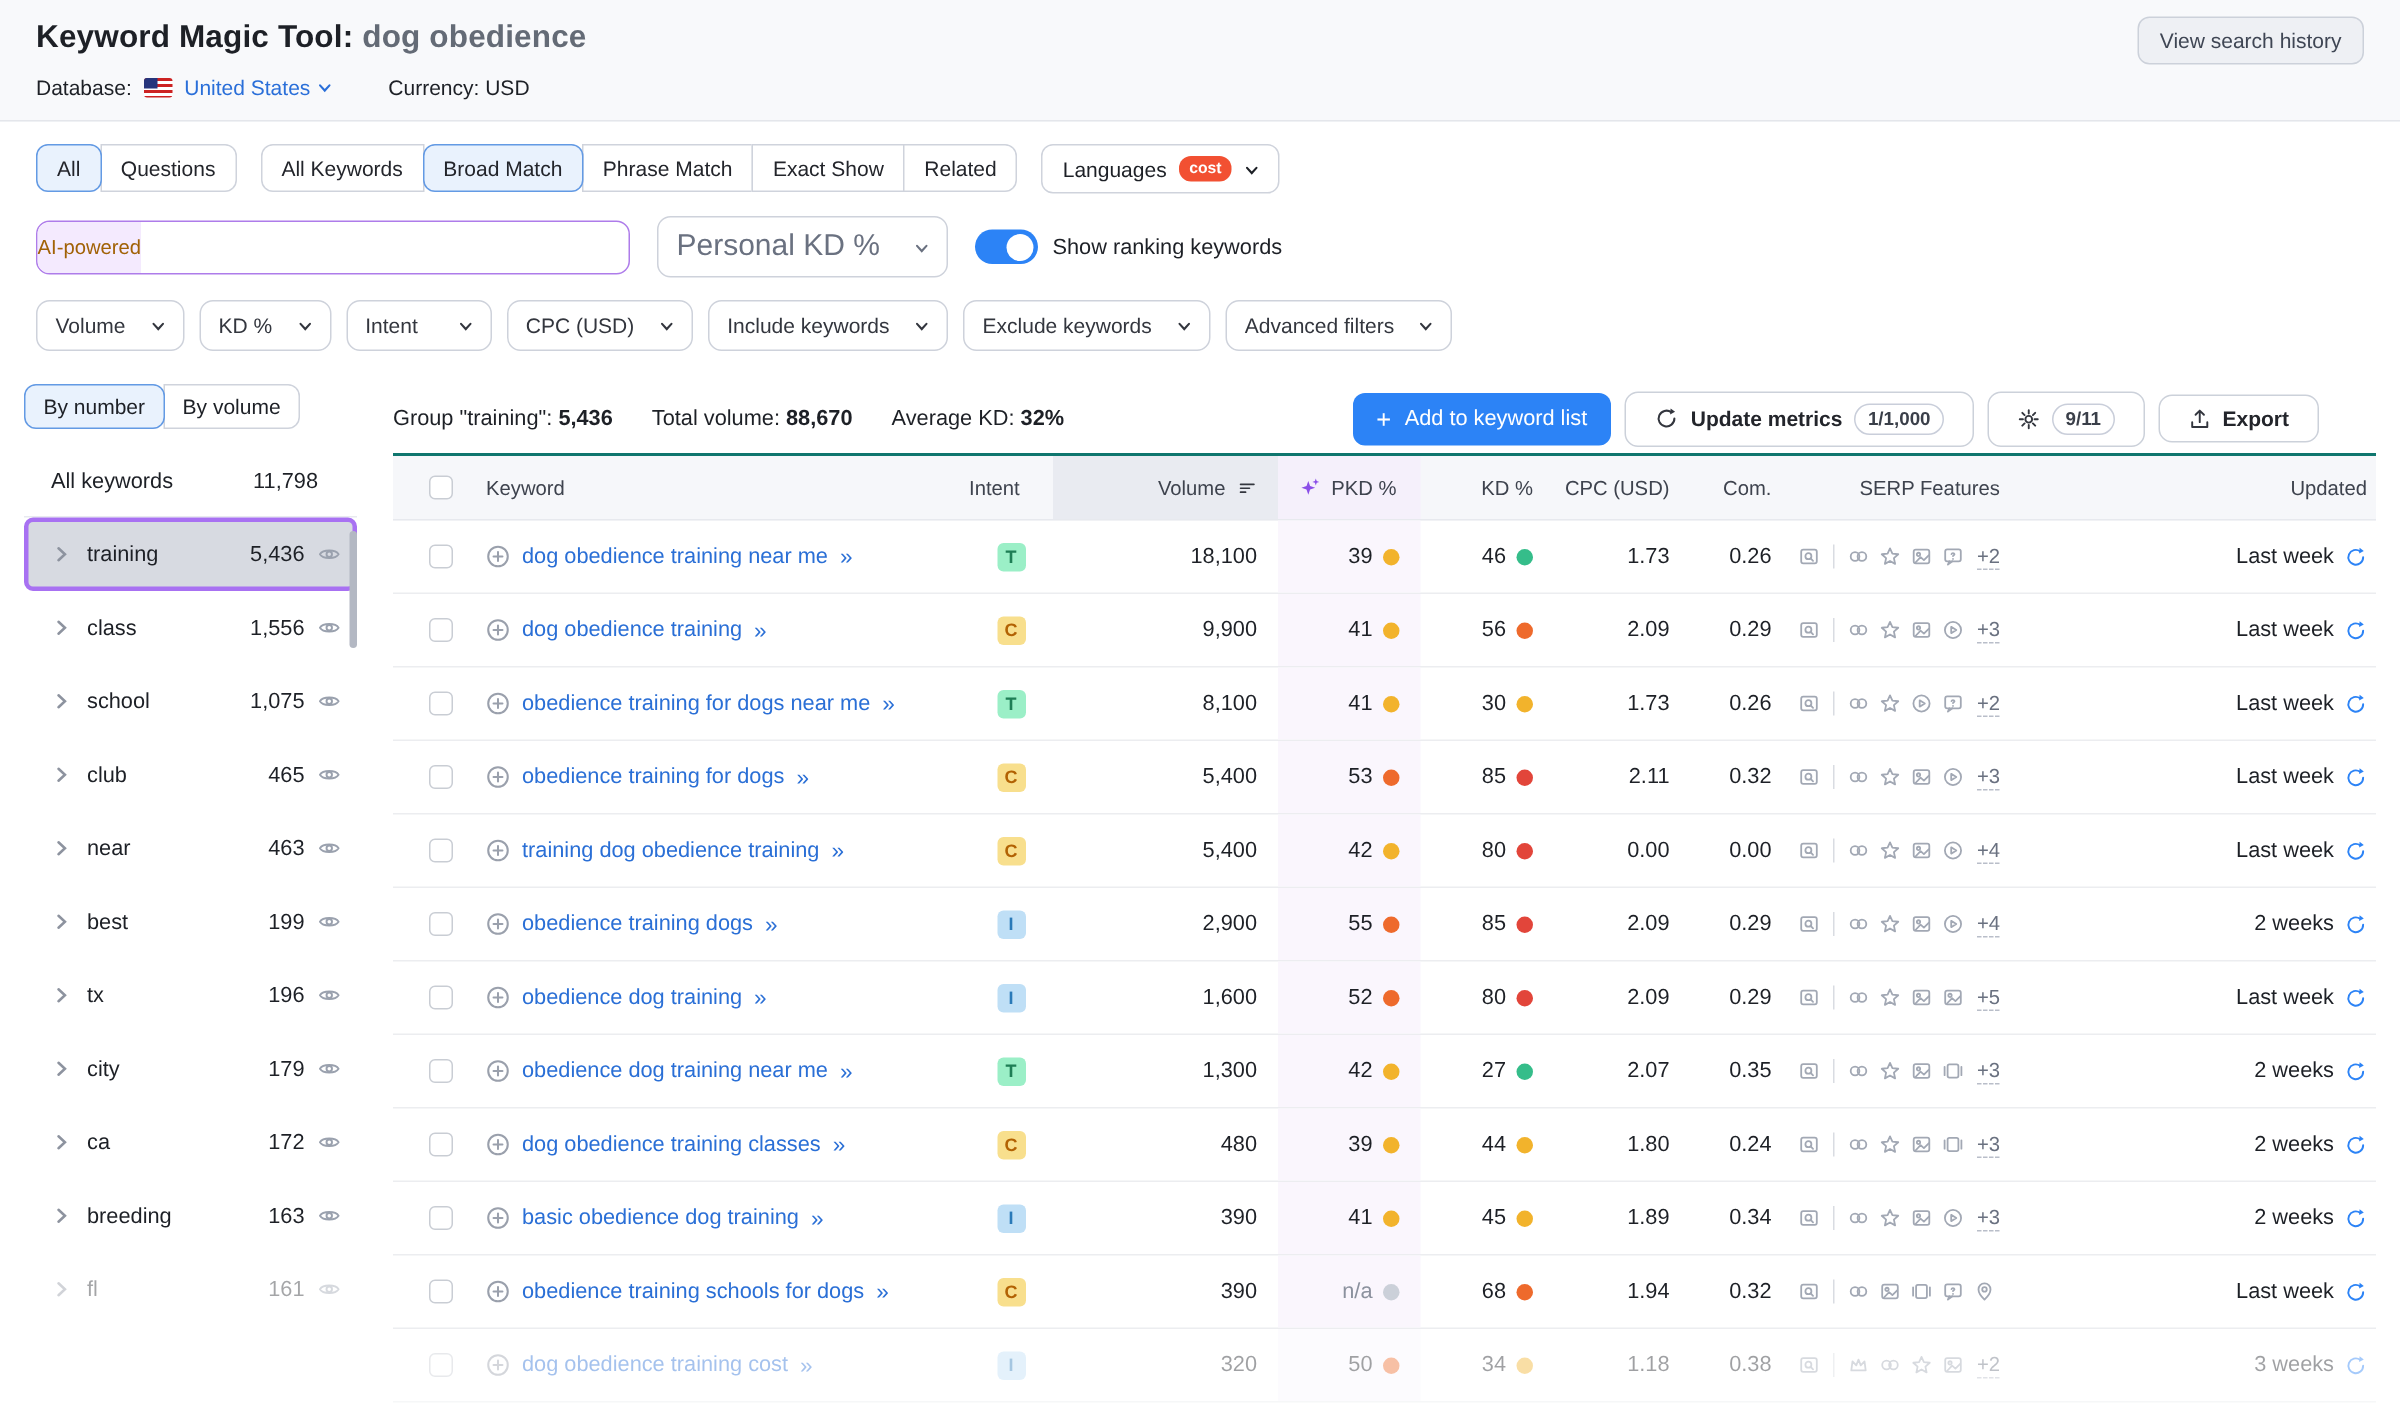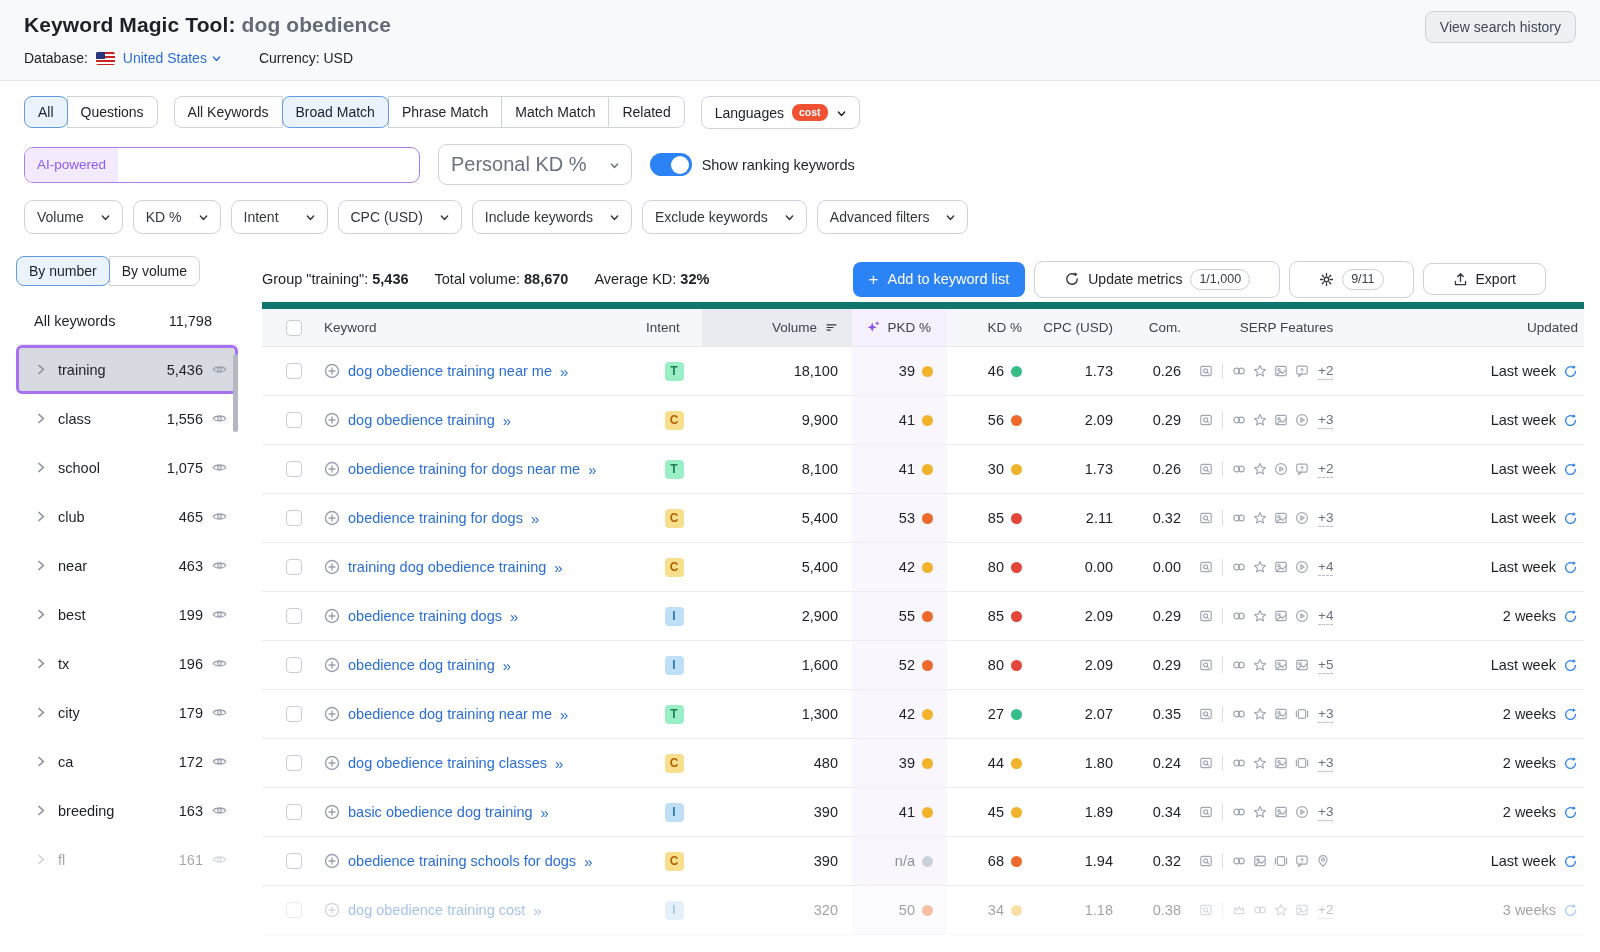--- a/index.html
+++ b/index.html
@@ -26,21 +26,21 @@
     margin-left:-1px; cursor:pointer; position:relative; white-space:nowrap; }
   .seg .tab:first-child { border-radius:8px 0 0 8px; margin-left:0; }
   .seg .tab:last-child { border-radius:0 8px 8px 0; }
   .seg .tab.sel { border:1px solid #639ae4; background:#e9f2fd; border-radius:8px; z-index:2;text-align:right; }
   .lang-btn { display:flex; align-items:center; gap:8px; border:1px solid #cfd3dc; background:#fff;
     border-radius:8px; padding:7px 13px; font-size:14px; cursor:pointer; }
   .beta { background:#f25032; color:#fff; font-size:10.5px; font-weight:bold; border-radius:8px; padding:2px 7px 3px; }
   
   .search-row { display:flex; align-items:center; gap:18px; padding:15px 24px 0; }
   .ai-box { display:flex; align-items:stretch; border:1px solid #ae7cea; border-radius:9px; overflow:hidden; height:36px; width:396px; }
-  .ai-chip { background:#f4eafe; color:#8b5cf6; font-size:13.5px; display:flex; align-items:center; padding:0 12px; }
+  .ai-chip { background:#f4eafe; color:#a16207; font-size:13.5px; display:flex; align-items:center; padding:0 0; }
   .ai-input-wrap { display:flex; align-items:center; gap:8px; background:#fff; flex:1; padding:0 10px 0 12px; }
   .ai-input-wrap input { border:none; outline:none; font-size:14.5px; flex:1; font-family:inherit; color:#1d2026; background:transparent; }
   .clear-x { color:#9aa0ac; font-size:17px; cursor:pointer; line-height:1; }
   .pkd-select { display:flex; align-items:center; gap:22px; border:1px solid #ced2db; border-radius:9px;
     background:#fff; padding:8px 12px; font-size:20px; color:#6a7180; cursor:pointer; }
   .toggle-wrap { display:flex; align-items:center; gap:10px; font-size:14.5px; }
   .toggle { width:42px; height:23px; border-radius:12px; background:#2c83f6; position:relative; cursor:pointer; }
   .toggle .knob { position:absolute; right:2.5px; top:2.5px; width:18px; height:18px; border-radius:50%; background:#fff; }
   
   .filters-row { display:flex; gap:10px; padding:15px 24px 16px; }
@@ -71,27 +71,27 @@
   .sb-scroll { position:absolute; right:0; top:56px; width:5px; height:78px; border-radius:3px; background:#b3b8c3; }
   
   .main { flex:1; min-width:0; padding:6px 16px 0 20px; }
   .toolbar { height:46px; display:flex; align-items:center; font-size:14.5px; }
   .toolbar .stat { margin-right:26px; white-space:nowrap; }
   .toolbar b { font-weight:bold; }
   .tb-right { margin-left:auto; display:flex; gap:9px; align-items:center; margin-right:38px; }
   .add-btn { background:#2c83f6; color:#fff; border:none; border-radius:8px; padding:9px 16px; font-size:14.5px;
     display:flex; gap:9px; align-items:center; cursor:pointer; font-family:inherit; }
   .pill-btn { display:flex; align-items:center; gap:8px; border:1px solid #ccd1da; background:#fff; border-radius:9px;
-    padding:7px 29px; font-size:14px; color:#23252b; cursor:pointer; font-family:inherit; }
+    padding:7px 19px; font-size:14px; color:#23252b; cursor:pointer; font-family:inherit;font-weight:bold; }
   .mini-pill { border:1px solid #c9ceda; border-radius:11px; padding:2px 8px 3px; font-size:12.5px; color:#3a3f49; }
   .dk-ic { color:#33363e; display:flex; }
   
   .grid-head, .grid-row { display:grid;
     grid-template-columns:44px 340px 56px 150px 95px 85px 95px 62px 185px 1fr; align-items:center; }
-  .grid-head { background:#f6f7fa; height:45px; border-top:7px solid #0f766e; border-bottom:1px solid #e7e9ee;
+  .grid-head { background:#f6f7fa; height:45px; border-top:2px solid #0f766e; border-bottom:1px solid #e7e9ee;
     font-size:13.5px; color:#3e434e; }
   .grid-head > div { height:100%; display:flex; align-items:center; }
   .h-vol { background:#e9ebf1; justify-content:flex-end; padding-right:14px; gap:8px; }
   .h-pkd { background:#f5f0fb; justify-content:flex-end; padding-right:16px; gap:6px; }
   .h-pkd .spark { color:#8b4fe8; display:flex; }
   .right { justify-content:flex-end; }
   .c-kd.right { padding-right:10px; }
   .c-cpc.right { padding-right:14px; }
   .c-com.right { padding-right:8px; }
   .c-upd.right { padding-right:6px; }
@@ -153,21 +153,21 @@
 
 <div class="tabs-row">
   <div class="seg">
     <div class="tab sel">All</div>
     <div class="tab">Questions</div>
   </div>
   <div class="seg">
     <div class="tab">All Keywords</div>
     <div class="tab sel">Broad Match</div>
     <div class="tab">Phrase Match</div>
-    <div class="tab">Match Match</div>
+    <div class="tab">Exact Show</div>
     <div class="tab">Related</div>
   </div>
   <div class="lang-btn">
     <span>Languages</span>
     <span class="beta">cost</span>
     <span class="caret">
         <svg width="11" height="11" viewBox="0 0 14 14" fill="none" stroke="currentColor" stroke-width="1.8" stroke-linecap="round">
           <path d="M3 5l4 4.4L11 5"></path>
         </svg>
       </span>

